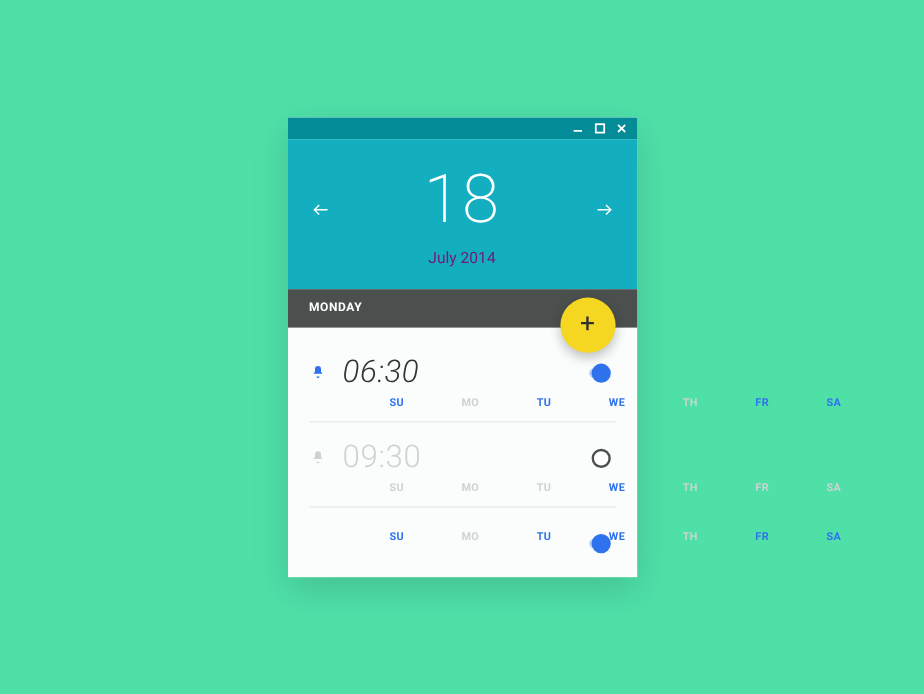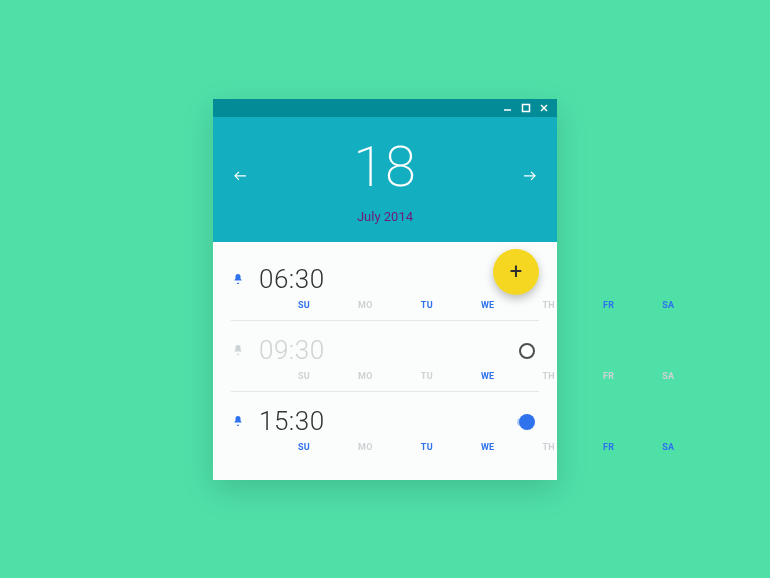--- a/index.html
+++ b/index.html
@@ -9,21 +9,21 @@
     height: 578px;
     background: #4fe0a8;
     font-family: -apple-system, BlinkMacSystemFont, "Segoe UI", Roboto, Helvetica, Arial, sans-serif;
     display: flex;
     align-items: center;
     justify-content: center;
     overflow: hidden;
   }
 
   .card {
-    width: 344px;
+    width: 291px;
     background: #fbfdfc;
     box-shadow: 0 10px 30px rgba(0,0,0,0.15);
     position: relative;
   }
 
   
   .titlebar {
     height: 18px;
     background: #038b97;
     display: flex;
@@ -111,21 +111,21 @@
     align-items:center;
     gap: 14px;
   }
   .bell { width: 14px; height:14px; display:flex; align-items:center; justify-content:center; }
 
   .time {
     font-size: 26px;
     font-weight: 300;
     letter-spacing: 0.5px;
   }
-  .time.on  { color: #303335; }
+  .time.on  { color: #303335; font-style: italic; }
   .time.off { color: #cdd2d4; text-align: center; }
 
   .days {
     margin-top: 6px;
     padding-left: 28px;
     display:flex;
     gap: 9px;
   }
   .day {
     font-size: 9px;
@@ -184,20 +184,23 @@
     <div class="big-day">18</div>
     <div class="month-year">July 2014</div>
     <div class="nav-arrow right">
       <svg width="20" height="20" viewBox="0 0 20 20">
           <line x1="5" y1="10" x2="16" y2="10" stroke="#fff" stroke-width="1.2"></line>
           <polyline points="12,6 16,10 12,14" fill="none" stroke="#fff" stroke-width="1.2"></polyline>
         </svg>
     </div>
   </div>
 
+  <div class="dowbar">
+    <span>MONDAY</span>
+  </div>
 
   <div class="fab">
     <span class="fab-plus">+</span>
   </div>
 
   <div class="alarms" id="alarm-list">
 
   <div class="alarm-row">
         <div class="row-main">
           <span class="bell">
@@ -236,28 +239,20 @@
           <span class="day active">WE</span>
           <span class="day">TH</span>
           <span class="day">FR</span>
           <span class="day">SA</span>
         </div>
         <span class="toggle off">
           <span class="toggle-dot"></span>
         </span>
       </div>
       <div class="alarm-row">
-        <div class="row-main">
-          <span class="bell">
-            <svg width="12" height="12" viewBox="0 0 24 24">
-              <path fill="#2f72ed" d="M12 2a5 5 0 0 0-5 5v4l-2 3v1h14v-1l-2-3V7a5 5 0 0 0-5-5zm0 20a2.5 2.5 0 0 0 2.5-2.5h-5A2.5 2.5 0 0 0 12 22z"></path>
-            </svg>
-          </span>
-          <span class="time on">15:30</span>
-        </div>
         <div class="days">
           <span class="day active">SU</span>
           <span class="day">MO</span>
           <span class="day active">TU</span>
           <span class="day active">WE</span>
           <span class="day">TH</span>
           <span class="day active">FR</span>
           <span class="day active">SA</span>
         </div>
         <span class="toggle on">

